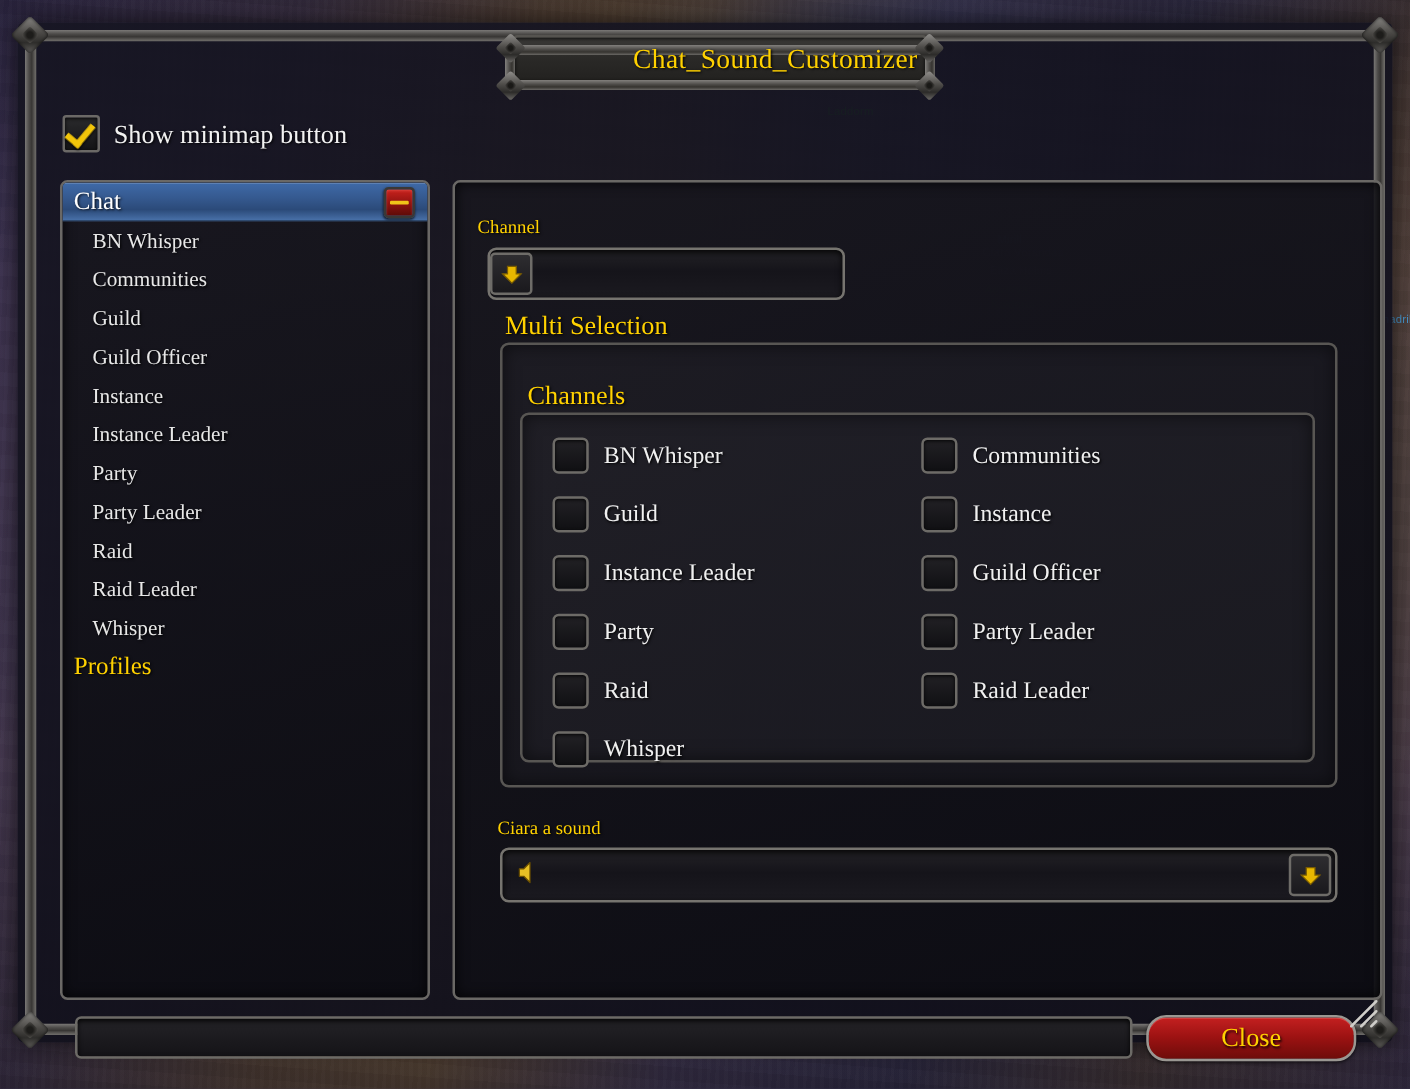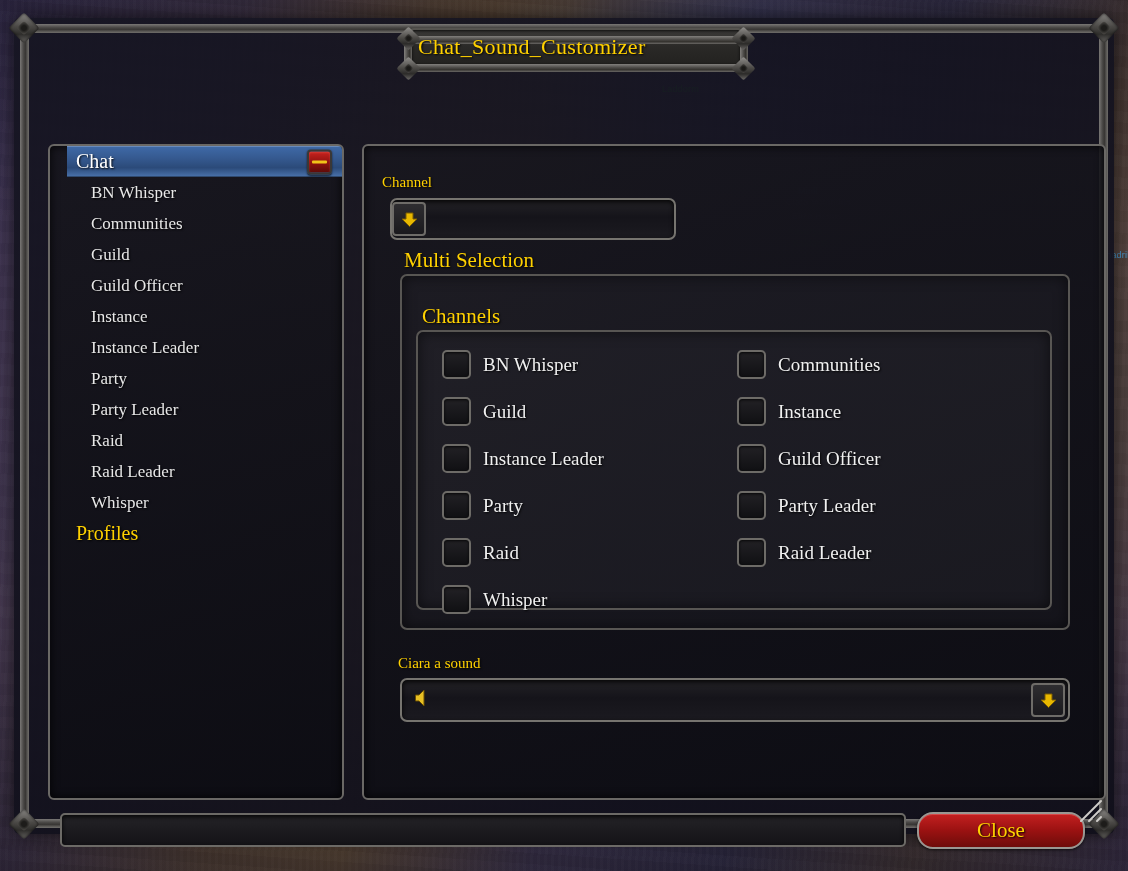--- a/index.html
+++ b/index.html
@@ -132,21 +132,21 @@
   }
   .td-tl { left: 4px;  top: 16px; }
   .td-tr { right: 4px; top: 16px; }
   .td-bl { left: 4px;  bottom: -1px; }
   .td-br { right: 4px; bottom: -1px; }
 
   #window-title {
     position: absolute;
     left: 22px; right: 22px; top: 16px; height: 34px;
     line-height: 34px;
-    text-align: left;
+    text-align: right;
     color: #ffd100;
     font-size: 22px;
     font-family: "Liberation Serif", serif;
     letter-spacing: .3px;
     text-shadow: 1px 1px 2px rgba(0,0,0,.95);
     z-index: 3;
   }
 
   
   #minimap-row {
@@ -196,21 +196,20 @@
   .side-row {
     position: relative;
     height: 31px;
     display: flex; align-items: center;
     padding-left: 24px;
     color: #e8e8e8;
     font-size: 17px;
     font-family: "Liberation Serif", serif;
     text-shadow: 1px 1px 2px rgba(0,0,0,.9);
     cursor: pointer;
-    margin-left: 17px;
   }
   .side-row.category {
     padding-left: 9px;
     font-size: 20px;
     color: #ffd100;
   }
   .side-row.selected {
     background: linear-gradient(180deg, #3f6aa8 0%, #35598f 40%, #2b4a79 70%, #4b74ad 100%);
     color: #ffffff;
     box-shadow: inset 0 1px 0 rgba(255,255,255,.22), inset 0 -1px 0 rgba(0,0,0,.35);
@@ -385,20 +384,24 @@
     <div class="title-rail bot"></div>
     <div class="title-vrail l"></div>
     <div class="title-vrail r"></div>
     <div class="title-dia td-tl"></div>
     <div class="title-dia td-tr"></div>
     <div class="title-dia td-bl"></div>
     <div class="title-dia td-br"></div>
     <div id="window-title">Chat_Sound_Customizer</div>
   </div>
 
+  <div id="minimap-row">
+    <div class="wow-check checked"></div>
+    <div id="minimap-label">Show minimap button</div>
+  </div>
 
   <div id="sidebar-panel" class="inset-panel">
     <div id="sidebar-list">
         <div class="side-row category selected">
           <span>Chat</span>
           <div class="collapse-btn"></div>
         </div>
         <div class="side-row">
           <span>BN Whisper</span>
         </div>

